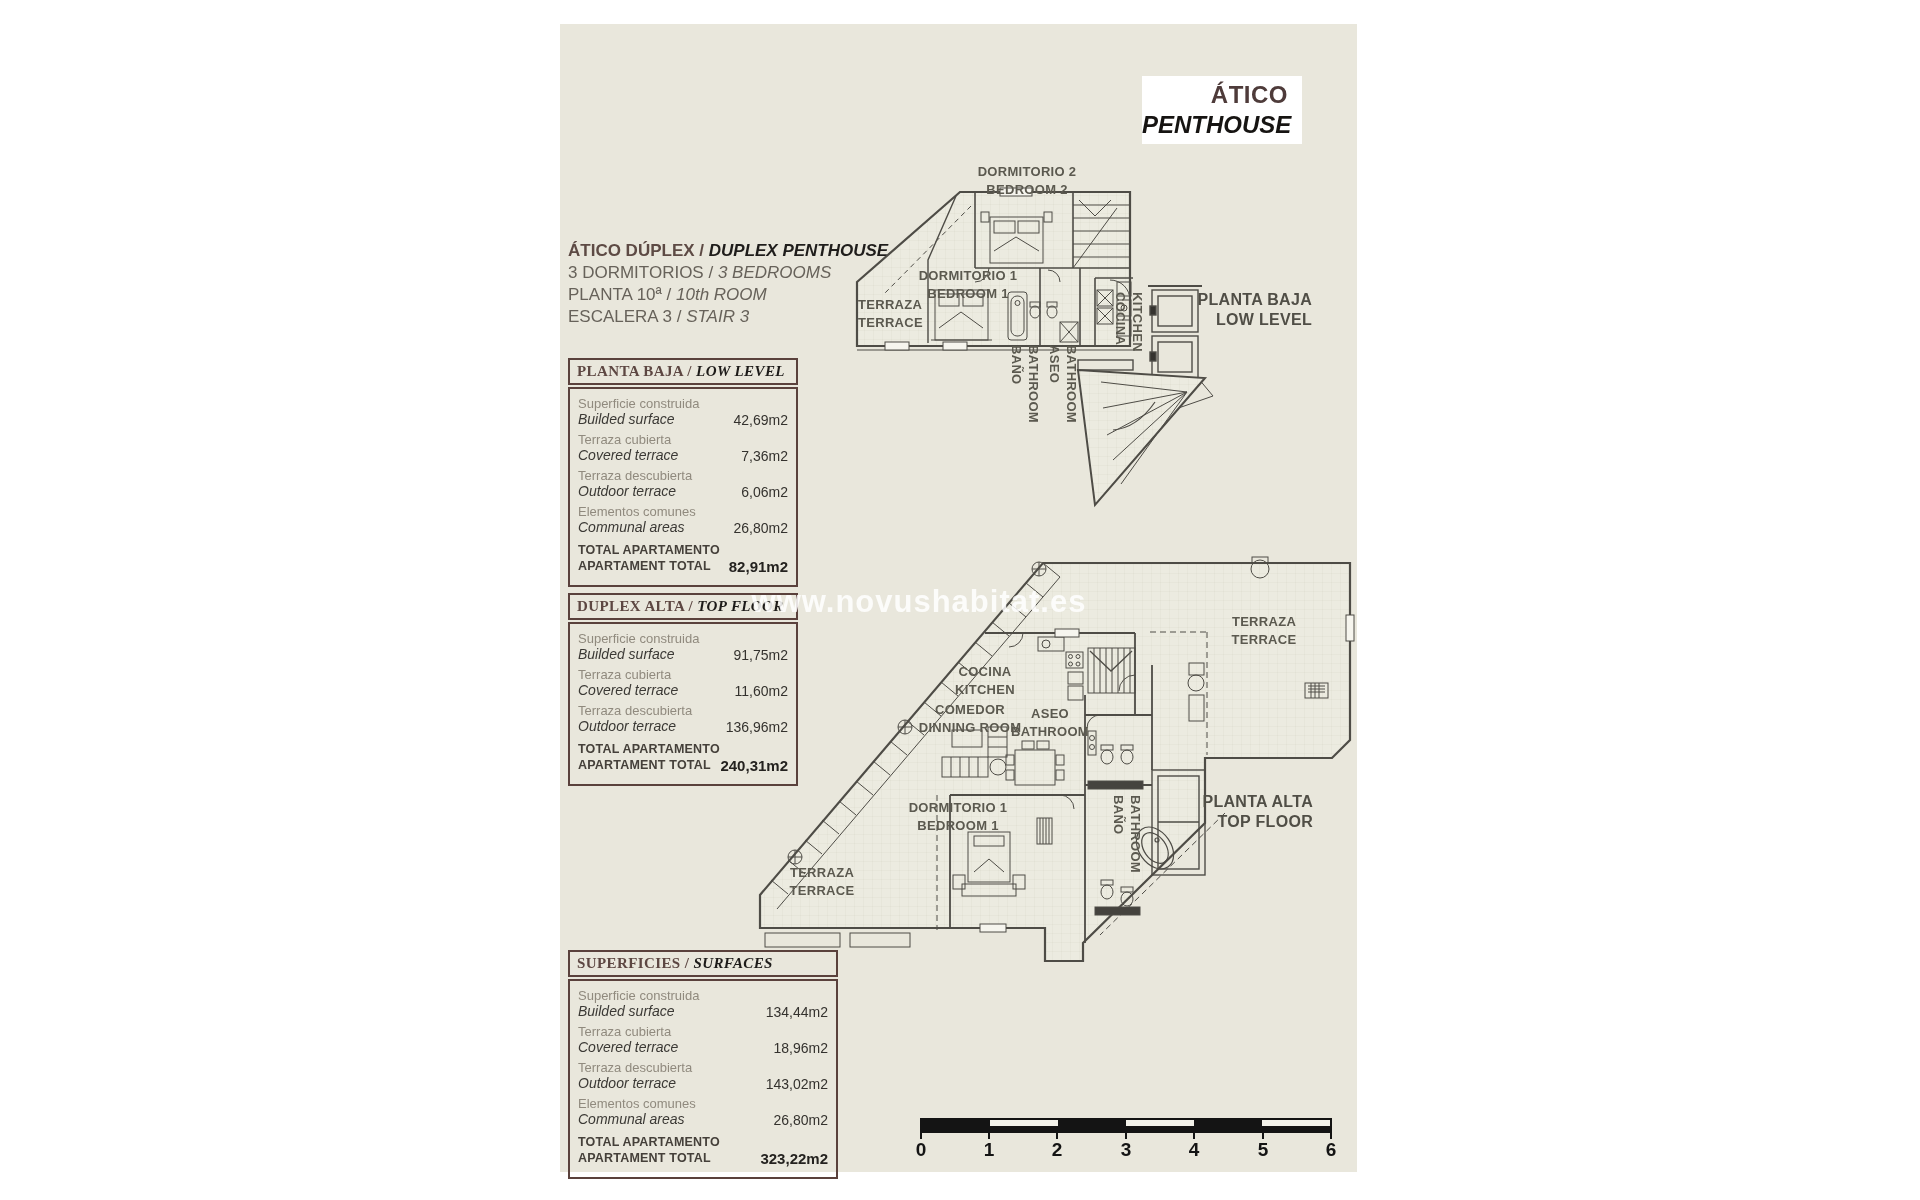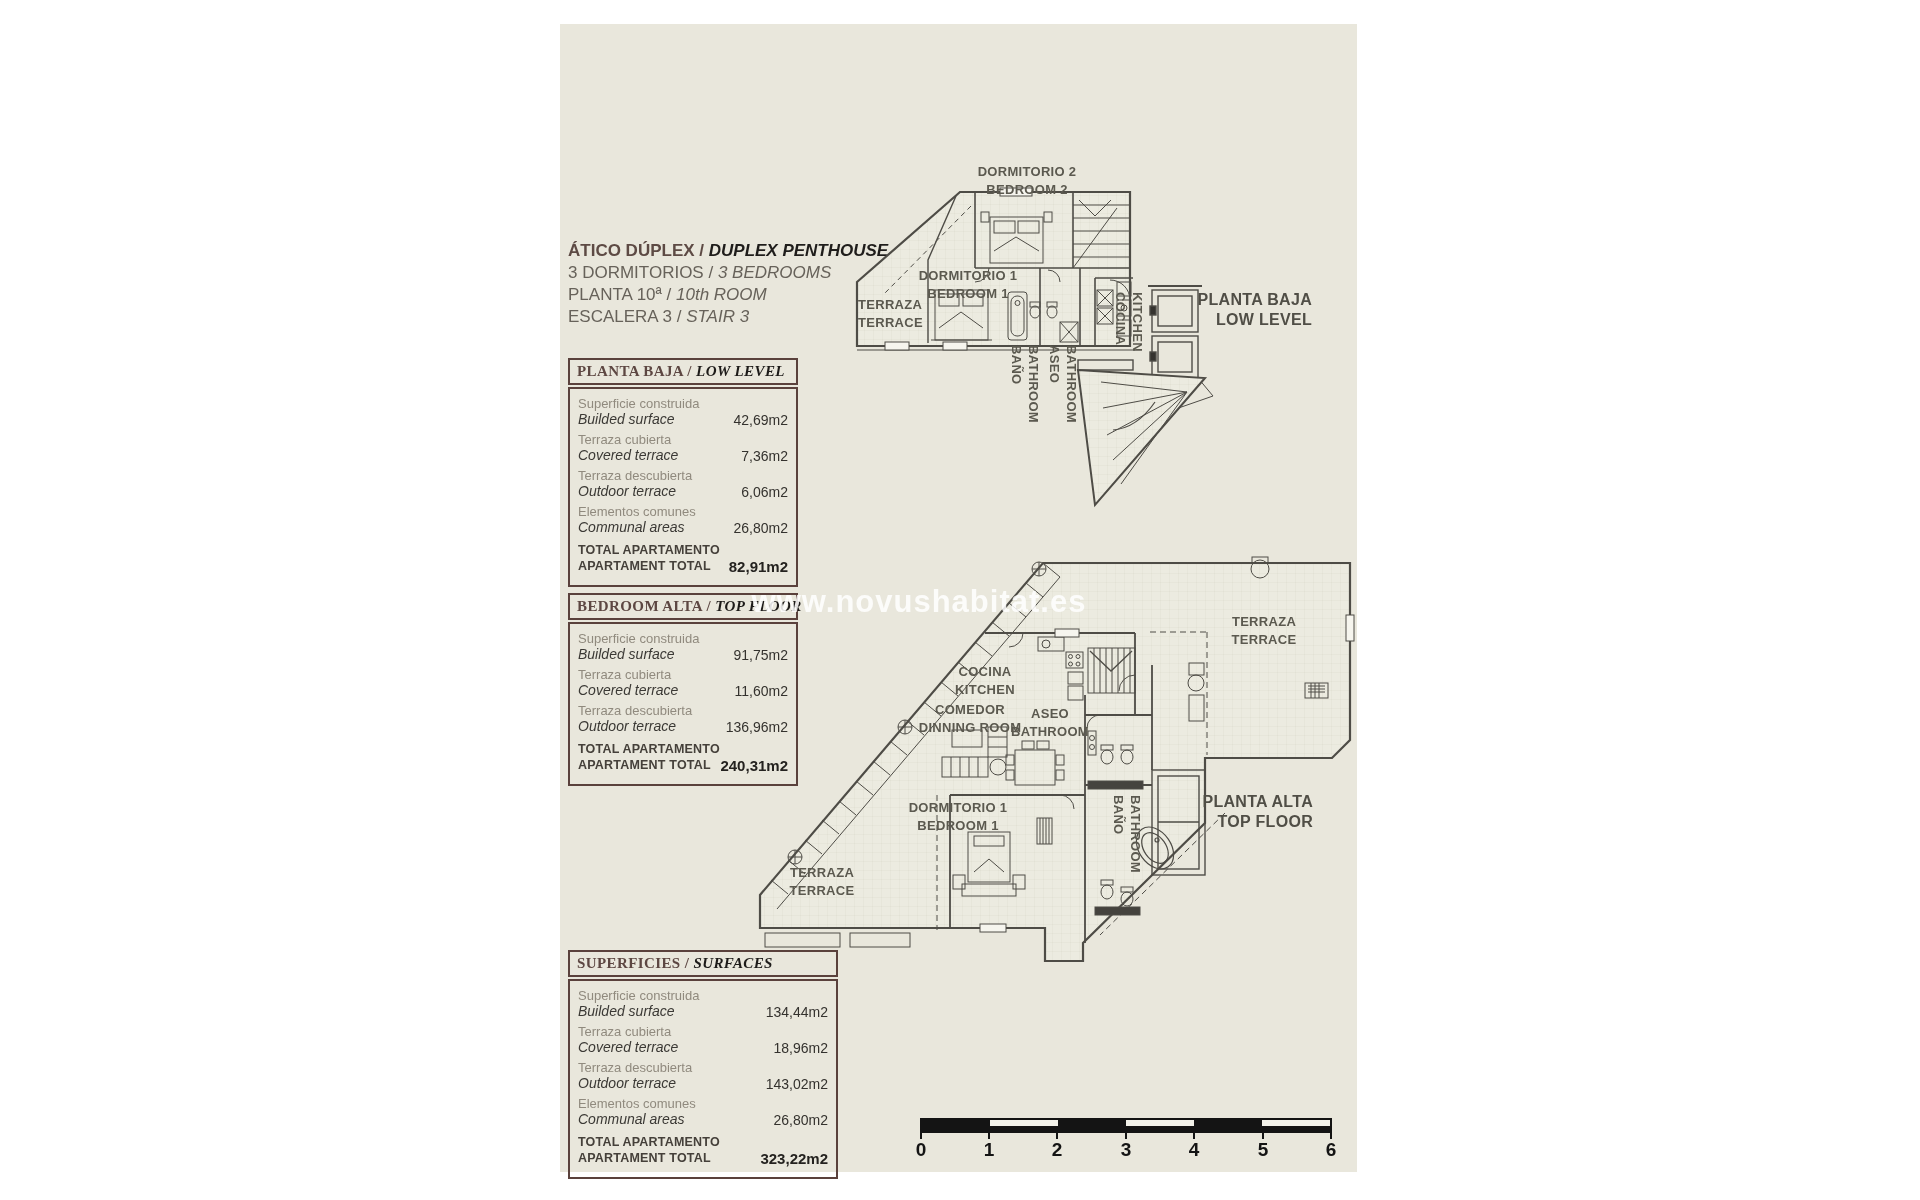--- a/index.html
+++ b/index.html
@@ -76,20 +76,24 @@
   .sb-num{
     position:absolute;top:21px;width:20px;text-align:center;
     font-size:19px;font-weight:bold;color:#141414;
   }
 </style>
 </head>
 <body>
 
 <div class="page">
 
+  <div class="title-box">
+    <div class="title-es">ÁTICO</div>
+    <div class="title-en">PENTHOUSE</div>
+  </div>
 
   <div class="info">
     <div><span class="l1-es">ÁTICO DÚPLEX / </span><span class="l1-en">DUPLEX PENTHOUSE</span></div>
     <div><span>3 DORMITORIOS / </span><span class="en">3 BEDROOMS</span></div>
     <div><span>PLANTA 10ª / </span><span class="en">10th ROOM</span></div>
     <div><span>ESCALERA 3 / </span><span class="en">STAIR 3</span></div>
   </div>
 
   <div class="stable" style="top:334px;width:230px;">
     <div class="thead"><span class="h-es">PLANTA BAJA / </span><span class="h-en">LOW LEVEL</span></div>
@@ -126,21 +130,21 @@
           <div class="es">TOTAL APARTAMENTO</div>
           <div class="enline">
             <span class="en">APARTAMENT TOTAL</span>
             <span class="val">82,91m2</span>
           </div>
         </div>
     </div>
   </div>
 
   <div class="stable" style="top:569px;width:230px;">
-    <div class="thead"><span class="h-es">BEDROOM ALTA / </span><span class="h-en">TOP FLOOR</span></div>
+    <div class="thead"><span class="h-es">DUPLEX ALTA / </span><span class="h-en">TOP FLOOR</span></div>
     <div class="tbody">
       <div class="trow">
           <div class="es">Superficie construida</div>
           <div class="enline">
             <span class="en">Builded surface</span>
             <span class="val">91,75m2</span>
           </div>
         </div>
       <div class="trow">
           <div class="es">Terraza cubierta</div>

